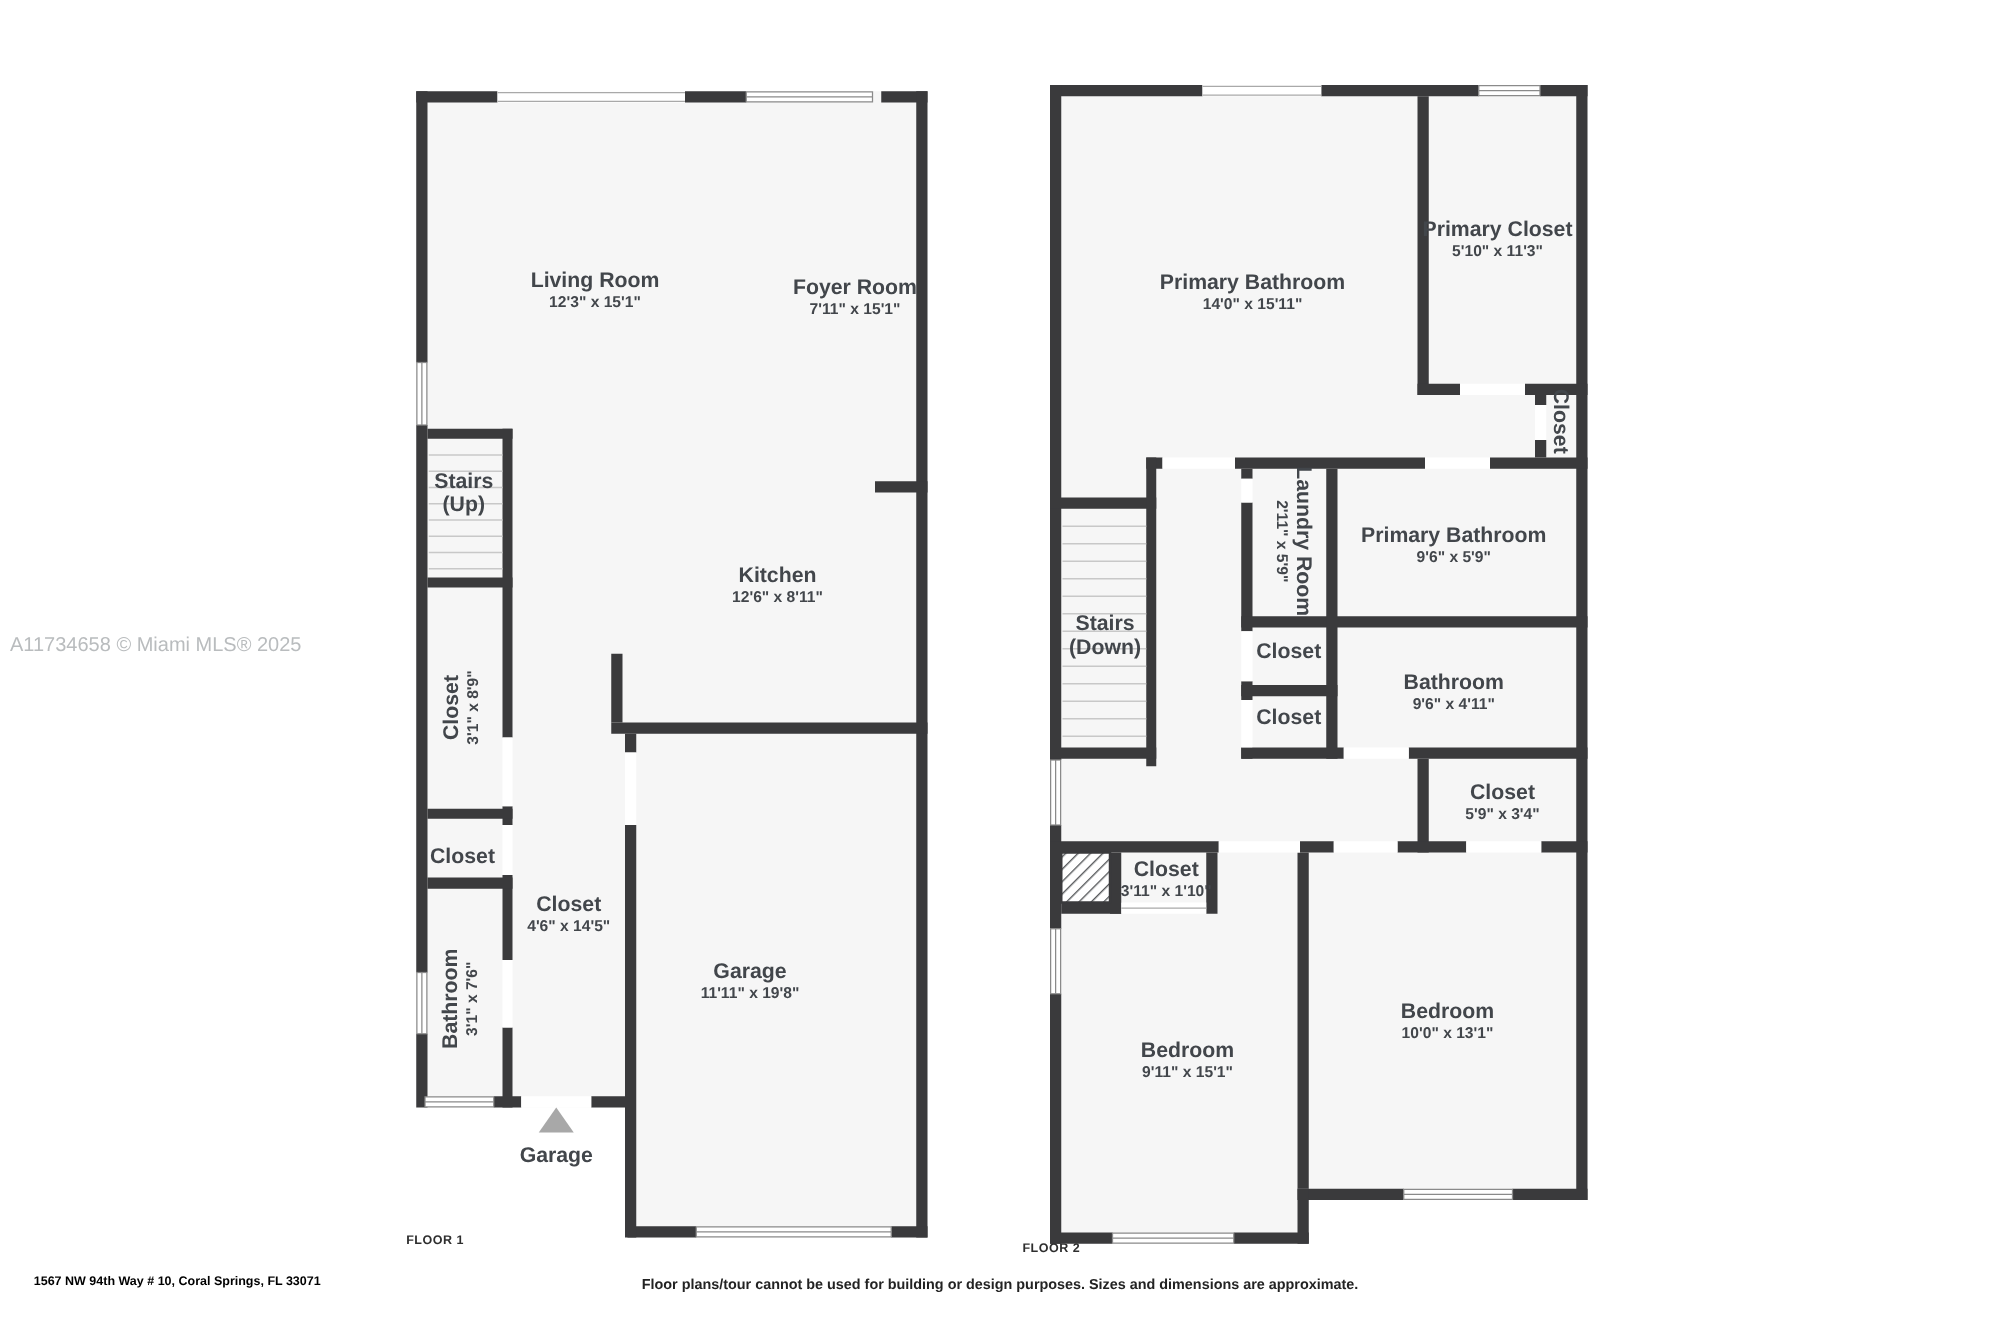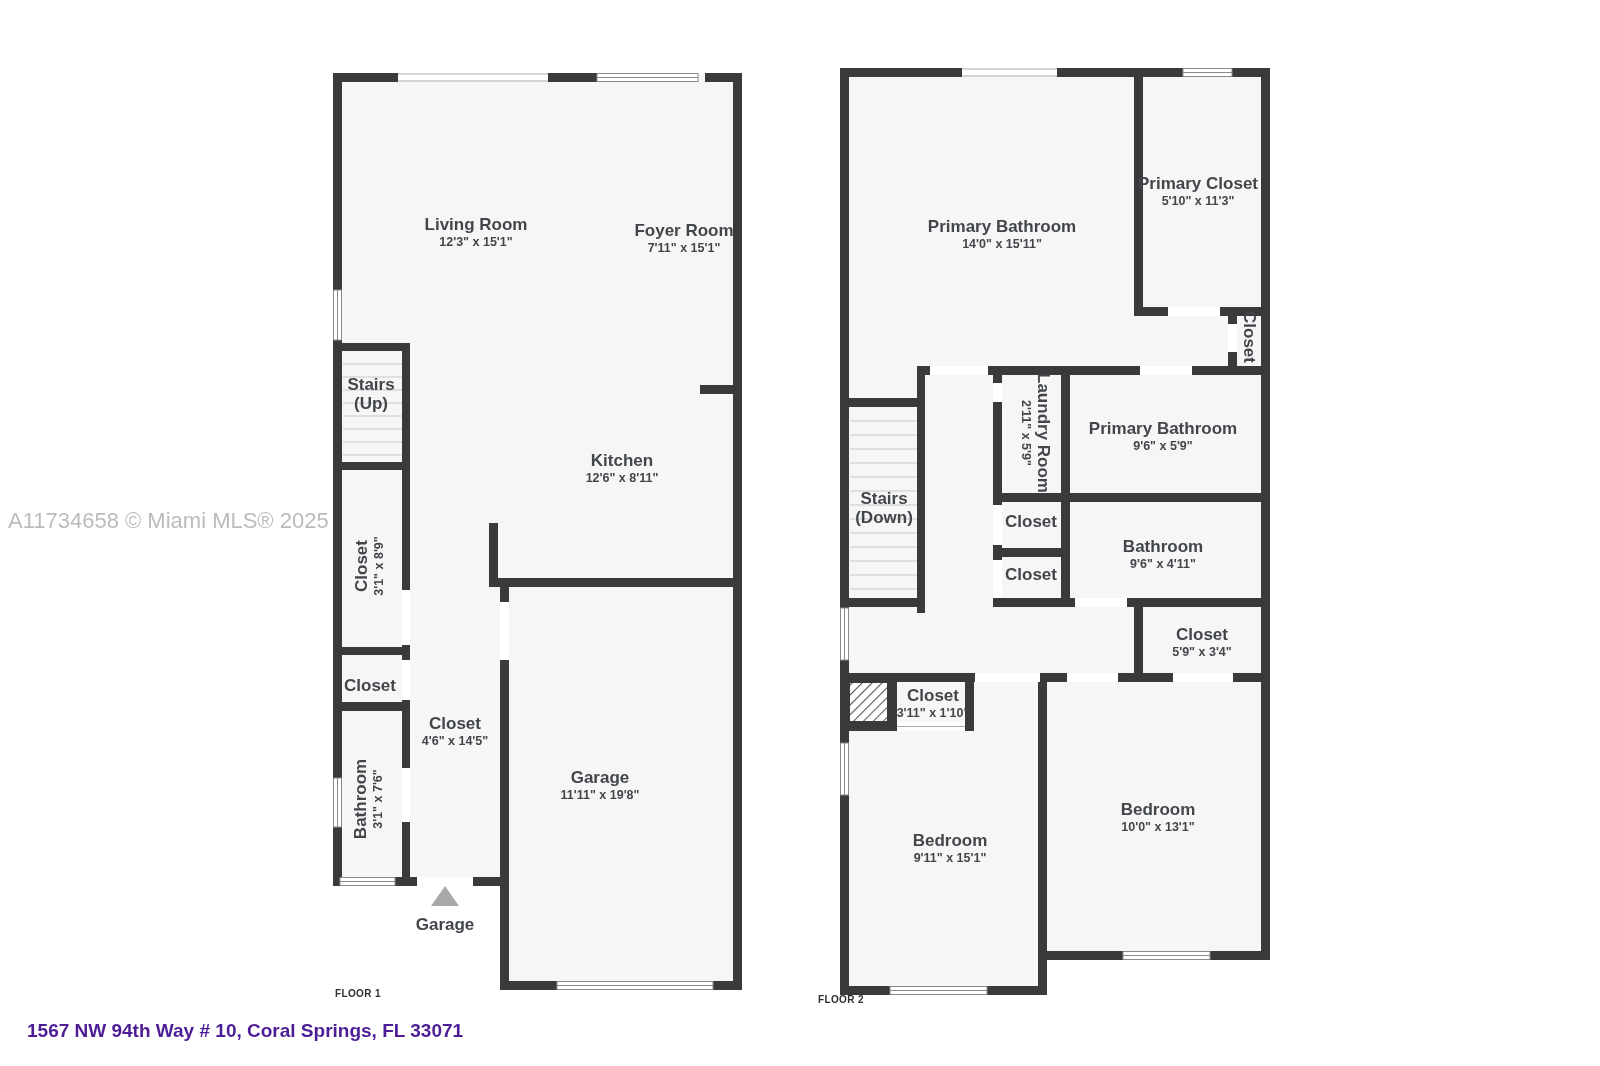--- a/index.html
+++ b/index.html
@@ -7,22 +7,22 @@
          font-family:"Liberation Sans","DejaVu Sans",sans-serif;}
   svg{position:absolute;left:0;top:0;}
   .lbl{position:absolute;transform:translate(-50%,-50%);text-align:center;color:#42464b;
        font-weight:bold;white-space:nowrap;}
   .v-up{transform:translate(-50%,-50%) rotate(-90deg);}
   .v-down{transform:translate(-50%,-50%) rotate(90deg);}
   .rn{display:block;font-size:17px;line-height:19px;}
   .rd{display:block;font-size:12.5px;line-height:16px;}
   .floor-tag{position:absolute;transform:translate(-50%,-50%);font-size:10px;font-weight:bold;
              color:#2e2e2e;letter-spacing:.4px;}
-  .watermark{position:absolute;left:8px;top:508px;font-size:22px;color:#b9bcbe;font-weight:normal;}
-  .addr{position:absolute;left:27px;top:1020px;font-size:19px;font-weight:bold;color:#4c1d95;}
+  .watermark{position:absolute;left:8px;top:508px;font-size:16px;color:#b9bcbe;font-weight:normal;}
+  .addr{position:absolute;left:27px;top:1020px;font-size:10px;font-weight:bold;color:#000000;}
   .disclaimer{position:absolute;left:800px;top:1022px;transform:translateX(-50%);
               font-size:11.5px;font-weight:bold;color:#232323;}
 </style>
 </head>
 <body>
 
 <div class="stage">
 
 <svg width="1600" height="1066" viewBox="0 0 1600 1066">
   <defs>
@@ -254,21 +254,21 @@
 <div class="lbl" style="left:370px;top:685px">
   <span class="rn">Closet</span>
 </div>
 <div class="lbl v-up" style="left:368px;top:799px">
   <span class="rn">Bathroom</span>
   <span class="rd">3'1" x 7'6"</span>
 </div>
 <div class="lbl" style="left:445px;top:924px">
   <span class="rn">Garage</span>
 </div>
-<div class="floor-tag" style="left:358px;top:993px">FLOOR 1</div>
+<div class="floor-tag" style="left:348px;top:993px">FLOOR 1</div>
 
 <div class="lbl" style="left:1002px;top:234px">
   <span class="rn">Primary Bathroom</span>
   <span class="rd">14'0" x 15'11"</span>
 </div>
 <div class="lbl" style="left:1198px;top:191px">
   <span class="rn">Primary Closet</span>
   <span class="rd">5'10" x 11'3"</span>
 </div>
 <div class="lbl v-down" style="left:1249px;top:337px">
@@ -309,14 +309,15 @@
   <span class="rd">9'11" x 15'1"</span>
 </div>
 <div class="lbl" style="left:1158px;top:817px">
   <span class="rn">Bedroom</span>
   <span class="rd">10'0" x 13'1"</span>
 </div>
 <div class="floor-tag" style="left:841px;top:999px">FLOOR 2</div>
 
 <div class="watermark">A11734658 © Miami MLS® 2025</div>
 <div class="addr">1567 NW 94th Way # 10, Coral Springs, FL 33071</div>
+<div class="disclaimer">Floor plans/tour cannot be used for building or design purposes. Sizes and dimensions are approximate.</div>
 
 </div>
 
 </body></html>

